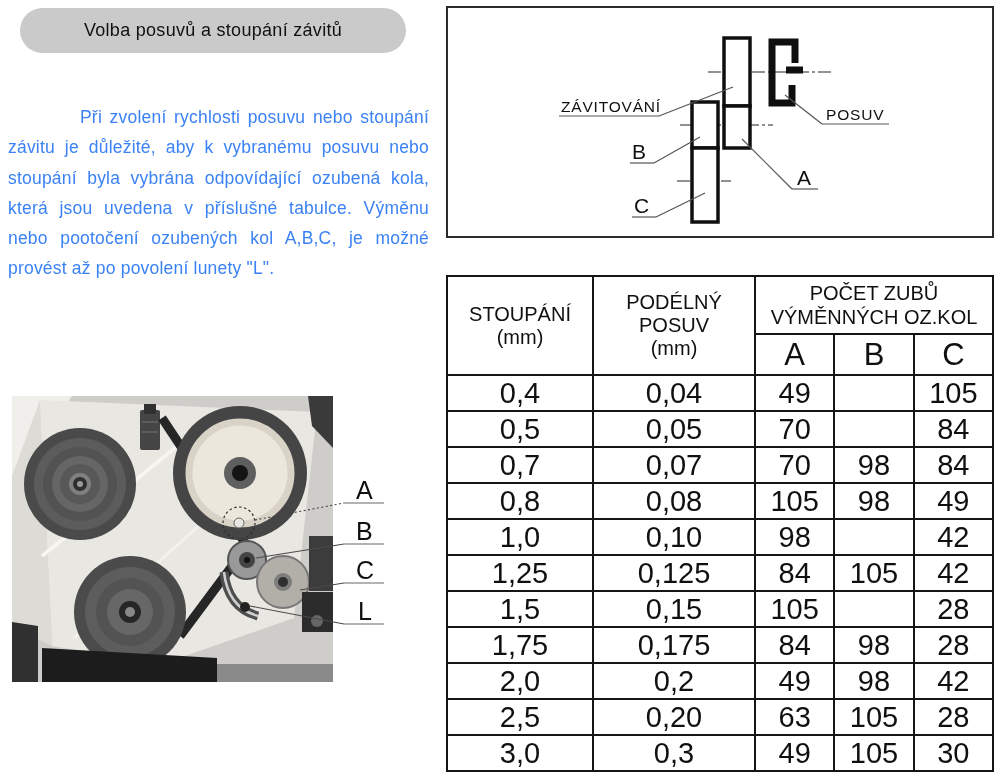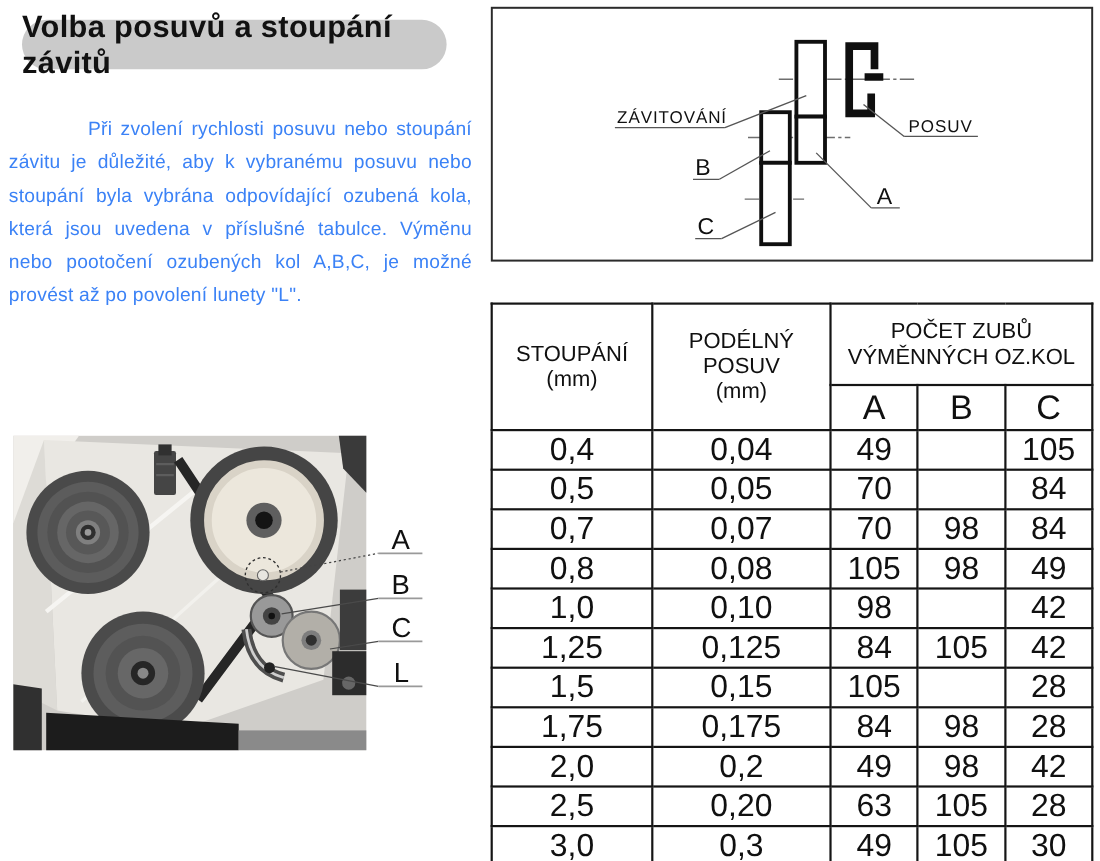--- a/index.html
+++ b/index.html
@@ -4,21 +4,21 @@
 <style>
   * { margin:0; padding:0; box-sizing:border-box; }
   html,body { background:#ffffff; }
   body { font-family:"Liberation Sans","DejaVu Sans",sans-serif; color:#161616; }
   .page { position:relative; width:1000px; height:783px; background:#fff; overflow:hidden; }
 
   .title-pill {
     position:absolute; left:20px; top:8px; width:386px; height:45px;
     background:#cacaca; border-radius:23px;
     display:flex; align-items:center; justify-content:center;
-    font-size:28px; font-weight:bold; color:#111; letter-spacing:0.3px;margin-top:10px;
+    font-size:18px; font-weight:normal; color:#111; letter-spacing:0.3px;
   }
 
   .intro {
     position:absolute; left:8px; top:102px; width:421px;
     font-size:17.5px; line-height:30.3px; text-align:justify;
     text-indent:72px; color:#3b82f6; letter-spacing:0.2px;
   }
 
   .diagram-box { position:absolute; left:446px; top:6px; width:548px; height:232px; }
   .photo-box   { position:absolute; left:12px;  top:396px; width:408px; height:290px; }
@@ -26,21 +26,21 @@
   table.gear-table {
     position:absolute; left:446px; top:275px; width:548px;
     border-collapse:collapse; table-layout:fixed;
     font-family:"Liberation Sans","DejaVu Sans",sans-serif;
   }
   table.gear-table td {
     border:2px solid #151515; text-align:center; vertical-align:middle;
     padding:0; color:#101010; overflow:hidden;
   }
   td.h-main  { font-size:20px; line-height:23px; white-space:pre-line; height:71px; }
-  td.h-group { font-size:20px; line-height:24px; white-space:pre-line; height:74px; }
+  td.h-group { font-size:20px; line-height:24px; white-space:pre-line; height:58px; }
   td.h-sub   { font-size:31px; height:39px; line-height:39px; }
   td.cell    { font-size:29px; height:36px; line-height:34px; }
 
   .w1{width:146px;} .w2{width:162px;} .w3{width:91px;} .w4{width:92px;} .w5{width:90px;}
 
   svg text { font-family:"Liberation Sans","DejaVu Sans",sans-serif; fill:#101010; }
 </style>
 </head>
 <body>
 

